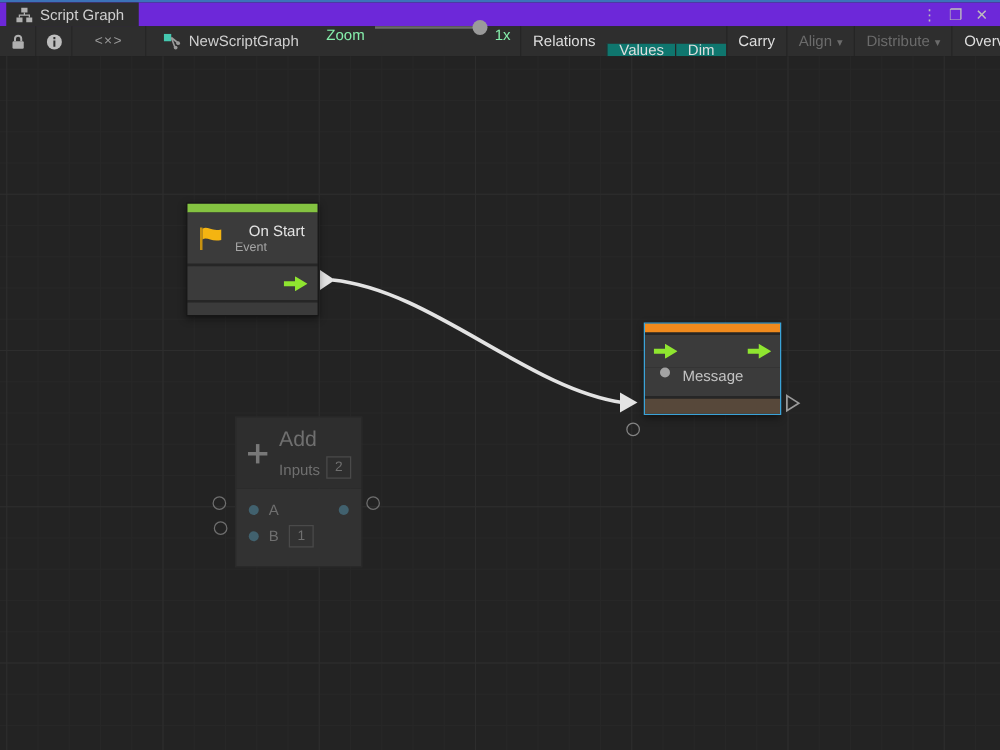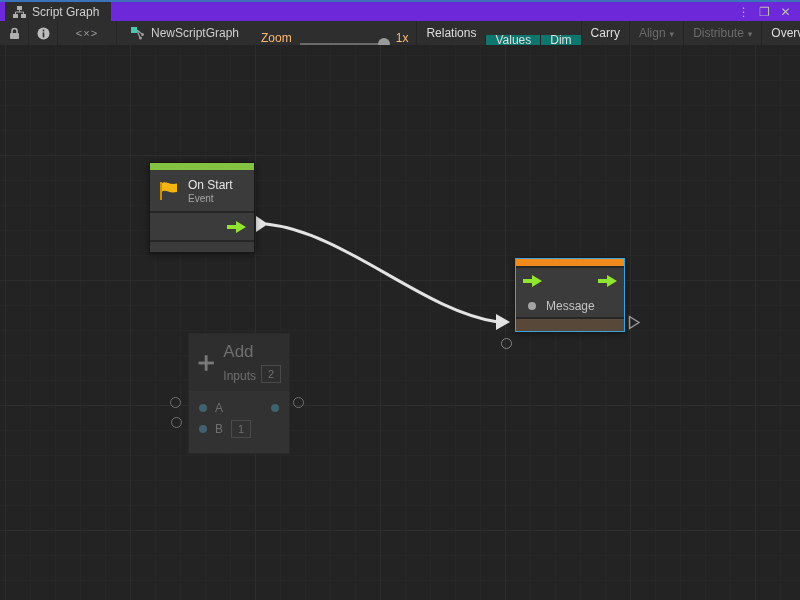--- a/index.html
+++ b/index.html
@@ -16,21 +16,21 @@
   .win-controls{margin-left:auto;display:flex;align-items:center;gap:4px;padding-right:6px;}
   .win-btn{width:17px;height:17px;display:flex;align-items:center;justify-content:center;
            color:#bdbdbd;font-size:12px;line-height:1;}
 
   .toolbar{position:absolute;top:21px;left:0;width:800px;height:24px;background:#2e2e2e;
            border-bottom:1px solid #1c1c1c;display:flex;align-items:stretch;font-size:12px;}
   .tb-icon-btn{display:flex;align-items:center;justify-content:center;min-width:28px;
                border-right:1px solid #262626;color:#b5b5b5;}
   .tb-code{min-width:58px;font-size:11px;letter-spacing:1px;color:#9a9a9a;}
   .tb-graphname{display:flex;align-items:center;gap:6px;padding:0 14px 0 14px;color:#cfcfcf;}
-  .tb-zoom{display:flex;align-items:flex-end;gap:8px;padding:0 8px;color:#fdba74;}
+  .tb-zoom{display:flex;align-items:flex-start;gap:8px;padding:0 8px;color:#86efac;}
   .zoom-track{position:relative;width:88px;height:2px;background:#6a6a6a;}
   .zoom-knob{position:absolute;right:-2px;top:-5px;width:12px;height:12px;border-radius:50%;
              background:#9a9a9a;}
   .tb-right{margin-left:auto;display:flex;align-items:stretch;}
   .tb-btn{display:flex;align-items:center;gap:4px;padding:0 9px;color:#dedede;
           border-left:1px solid #252525;background:transparent;border-top:none;border-bottom:none;
           border-right:none;font:inherit;white-space:nowrap;}
   .tb-btn.active{background:#0f766e;margin-top:14px;}
   .tb-btn.disabled{color:#6b6b6b;}
   .tb-btn .caret{font-size:9px;margin-top:1px;}
@@ -46,34 +46,34 @@
     background-position:0 110px,5px 0,0 10px,5px 0;}
 
   .node{position:absolute;box-shadow:0 2px 6px rgba(0,0,0,.45);border:1px solid #161616;
         font-size:12px;}
   .node .strip{height:7px;}
   .node .sep{height:2px;background:#262626;}
 
   
   .n-onstart{left:149px;top:117px;width:104px;}
   .n-onstart .hdr{height:41px;background:#3b3b3b;display:flex;align-items:center;gap:8px;padding:0 6px;}
-  .n-onstart .titles .t{color:#e4e4e4;font-size:12px;}
+  .n-onstart .titles .t{color:#e4e4e4;font-size:12px;margin-left:11px;}
   .n-onstart .titles .s{color:#a6a6a6;font-size:10px;margin-top:1px;}
   .n-onstart .ports{height:27px;background:#3b3b3b;display:flex;align-items:center;
                     justify-content:flex-end;padding-right:8px;}
   .n-onstart .foot{height:10px;background:#3b3b3b;}
 
   
   .n-debug{left:515px;top:213px;width:108px;border:1px solid #3ba3d8;}
   .n-debug .hdr{height:40px;background:#57483a;display:flex;align-items:center;gap:8px;padding:0 7px;}
   .n-debug .titles .t{color:#c3c3c3;font-size:10px;}
   .n-debug .titles .s{color:#efefef;font-size:13px;margin-top:1px;}
   .n-debug .row1{height:26px;background:#3b3b3b;display:flex;align-items:center;
                  justify-content:space-between;padding:0 7px;}
-  .n-debug .row2{height:23px;background:#3b3b3b;display:flex;align-items:center;gap:10px;padding:0 12px;}
+  .n-debug .row2{height:23px;background:#3b3b3b;display:flex;gap:10px;padding:0 12px;}
   .n-debug .foot{height:12px;background:#57483a;}
   .dot{width:8px;height:8px;border-radius:50%;background:#a3a3a3;}
   .port-label{color:#c3c3c3;font-size:12px;}
 
   
   .n-add{left:188px;top:288px;width:100px;border:1px solid #2a2a2a;box-shadow:none;}
   .n-add .hdr{height:57px;background:#2e2e2e;display:flex;align-items:center;gap:8px;padding:0 8px;}
   .n-add .titles{color:#6f6f6f;}
   .n-add .titles .t{font-size:17px;}
   .n-add .inputs-line{display:flex;align-items:flex-end;gap:5px;margin-top:3px;font-size:12px;}

